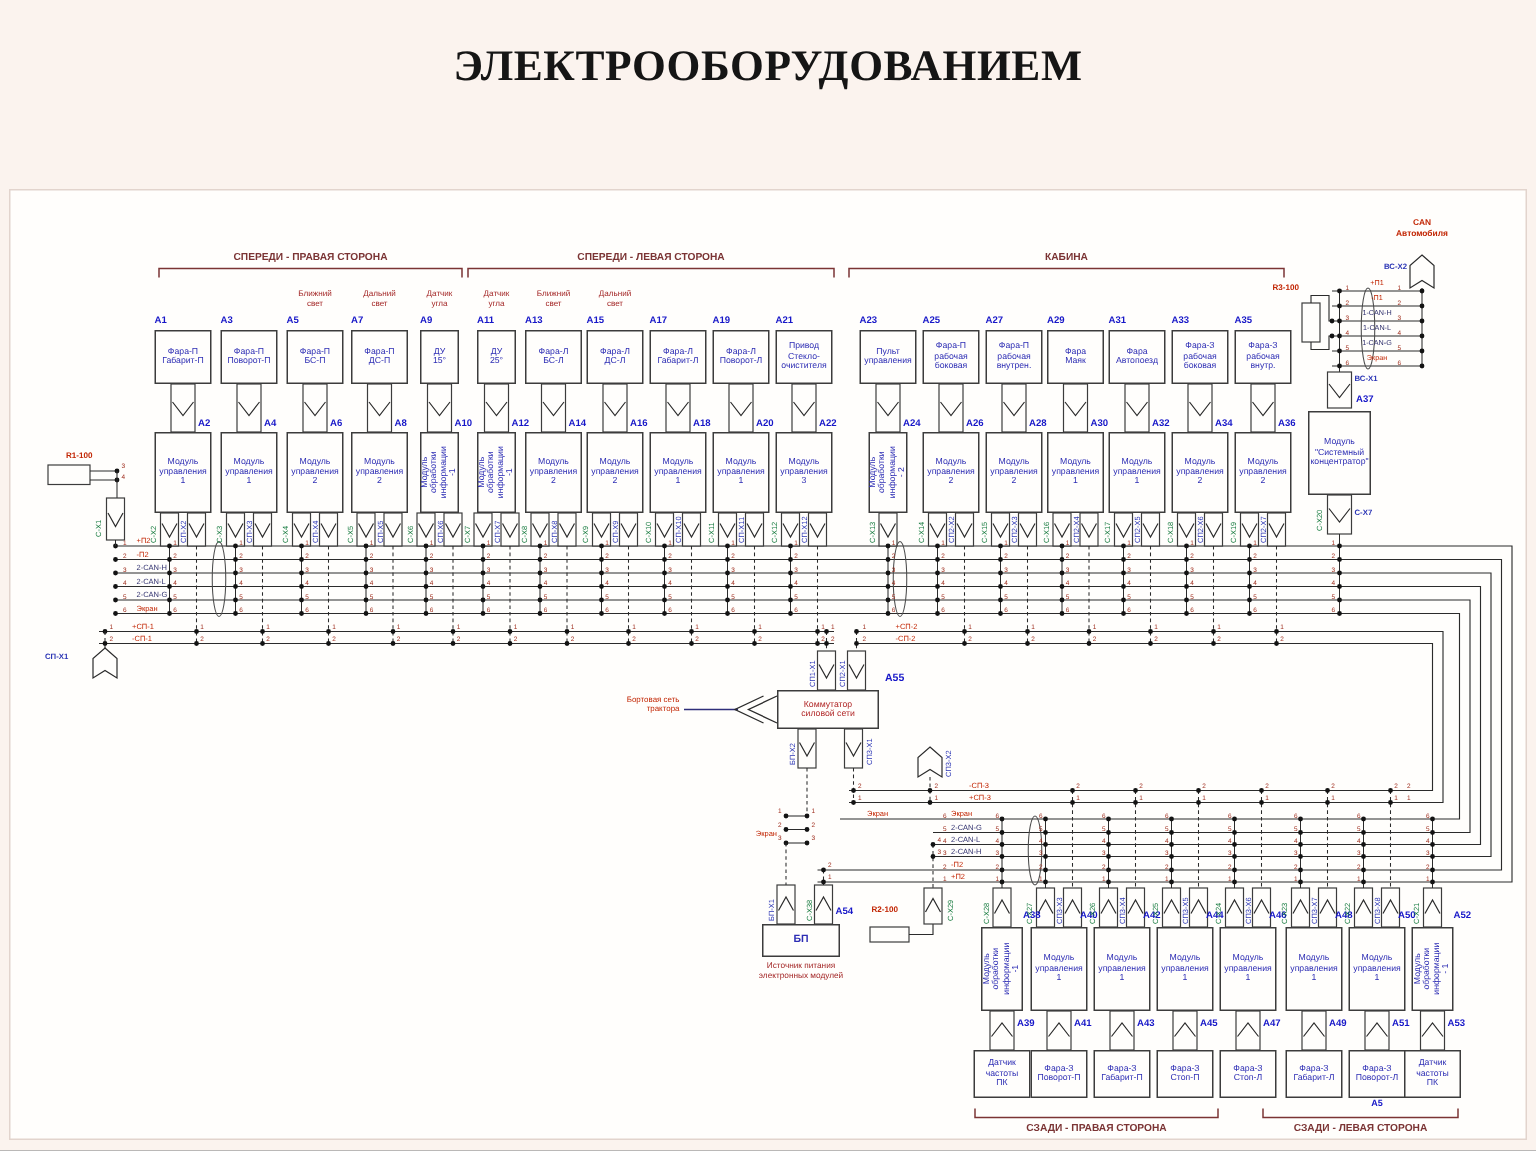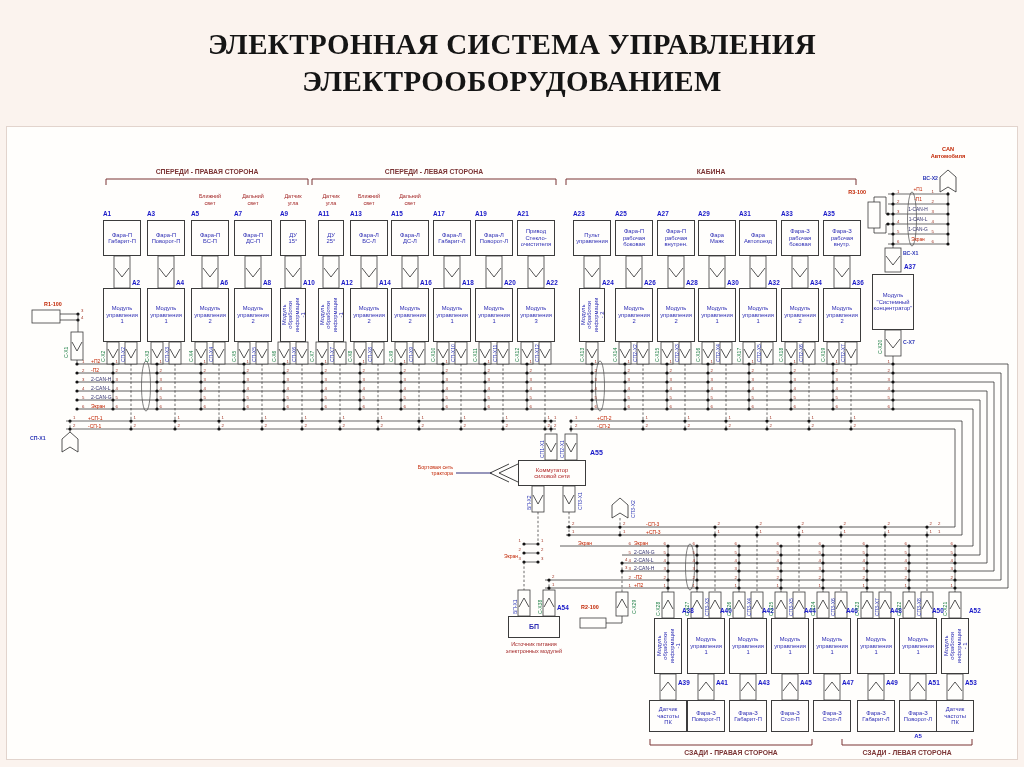--- a/index.html
+++ b/index.html
@@ -15,21 +15,20 @@
          align-items:center;justify-content:center;color:#2d2db4;font-size:5.8px;line-height:6.4px;
          text-align:center;z-index:2;box-sizing:border-box;}
   #labels .bx .in{width:100%;}
   #labels .lb{position:absolute;white-space:nowrap;z-index:3;}
 </style>
 </head>
 <body>
 
 <div class="slide">
   <div class="title">
-    <div>ЭЛЕКТРОННАЯ СИСТЕМА УПРАВЛЕНИЯ</div>
     <div>ЭЛЕКТРООБОРУДОВАНИЕМ</div>
   </div>
   <div class="panel"></div>
   <svg class="wires" id="wires" width="1024" height="767">
       <path d="M 106 185 V 179 H 308 V 185" fill="none" stroke="#7b3434" stroke-width="1"></path>
       <path d="M 312 185 V 179 H 556 V 185" fill="none" stroke="#7b3434" stroke-width="1"></path>
       <path d="M 566 185 V 179 H 856 V 185" fill="none" stroke="#7b3434" stroke-width="1"></path>
       <path d="M 650 739 V 745 H 812 V 739" fill="none" stroke="#7b3434" stroke-width="1"></path>
       <path d="M 842 739 V 745 H 972 V 739" fill="none" stroke="#7b3434" stroke-width="1"></path>
       <path d="M 77 364 H 1008 V 588 H 545" fill="none" stroke="#2b2b2b" stroke-width="0.75"></path>

